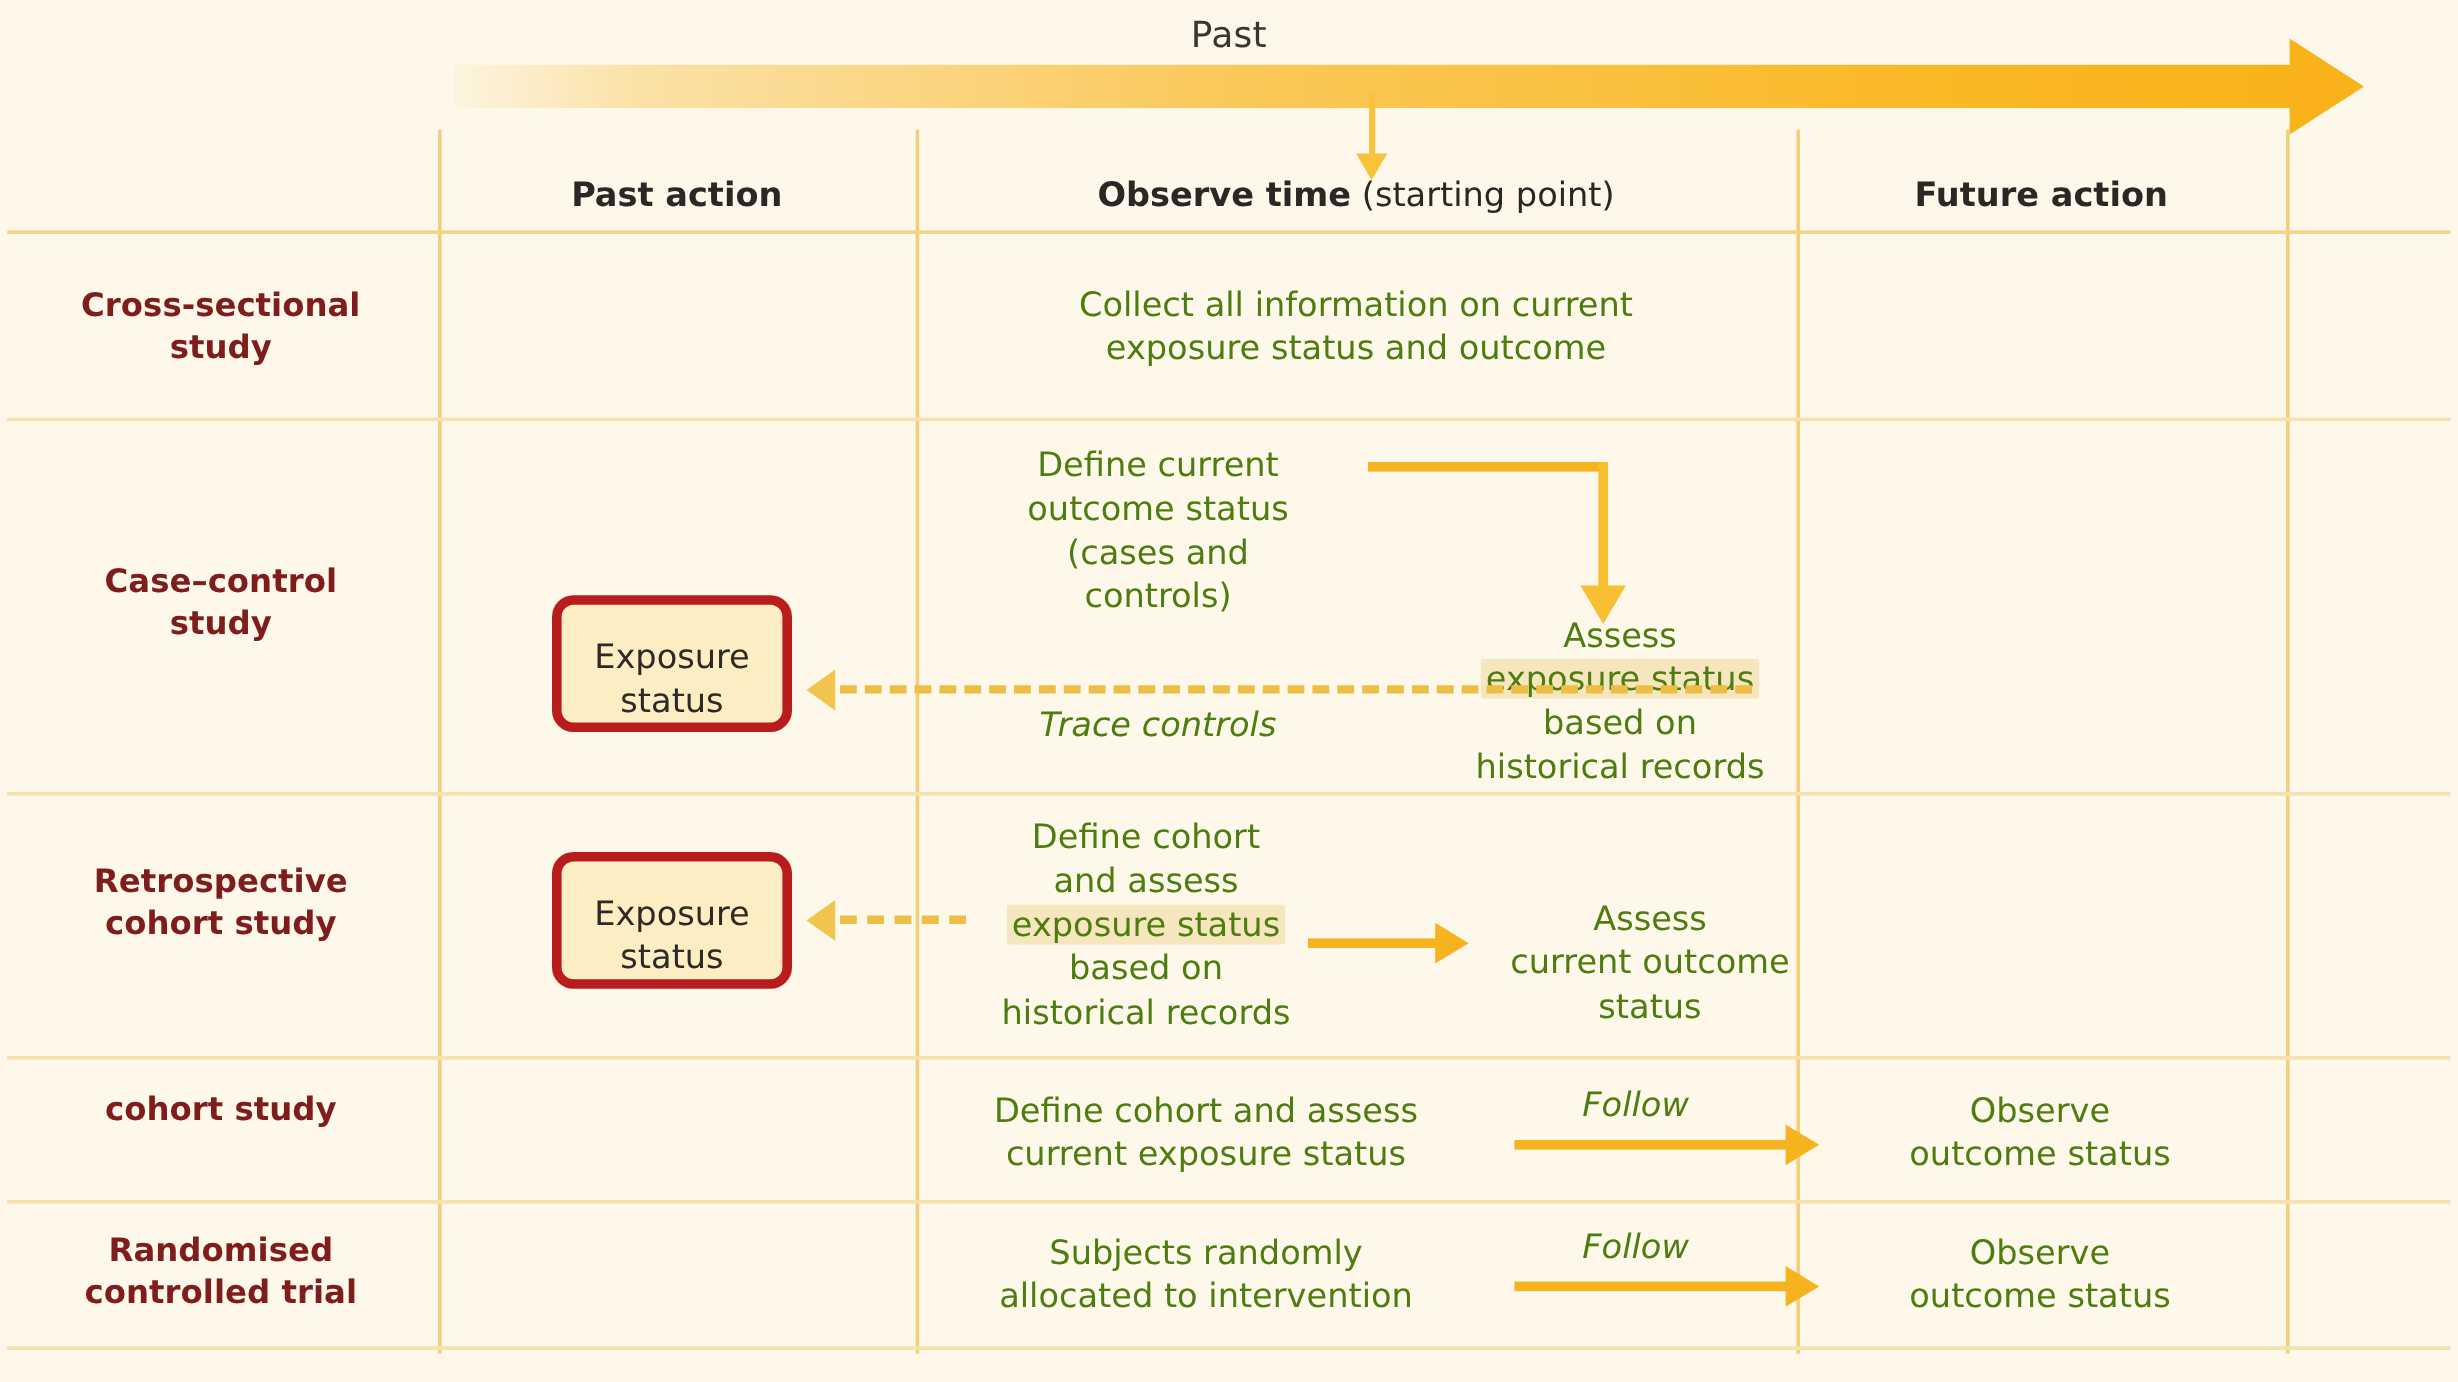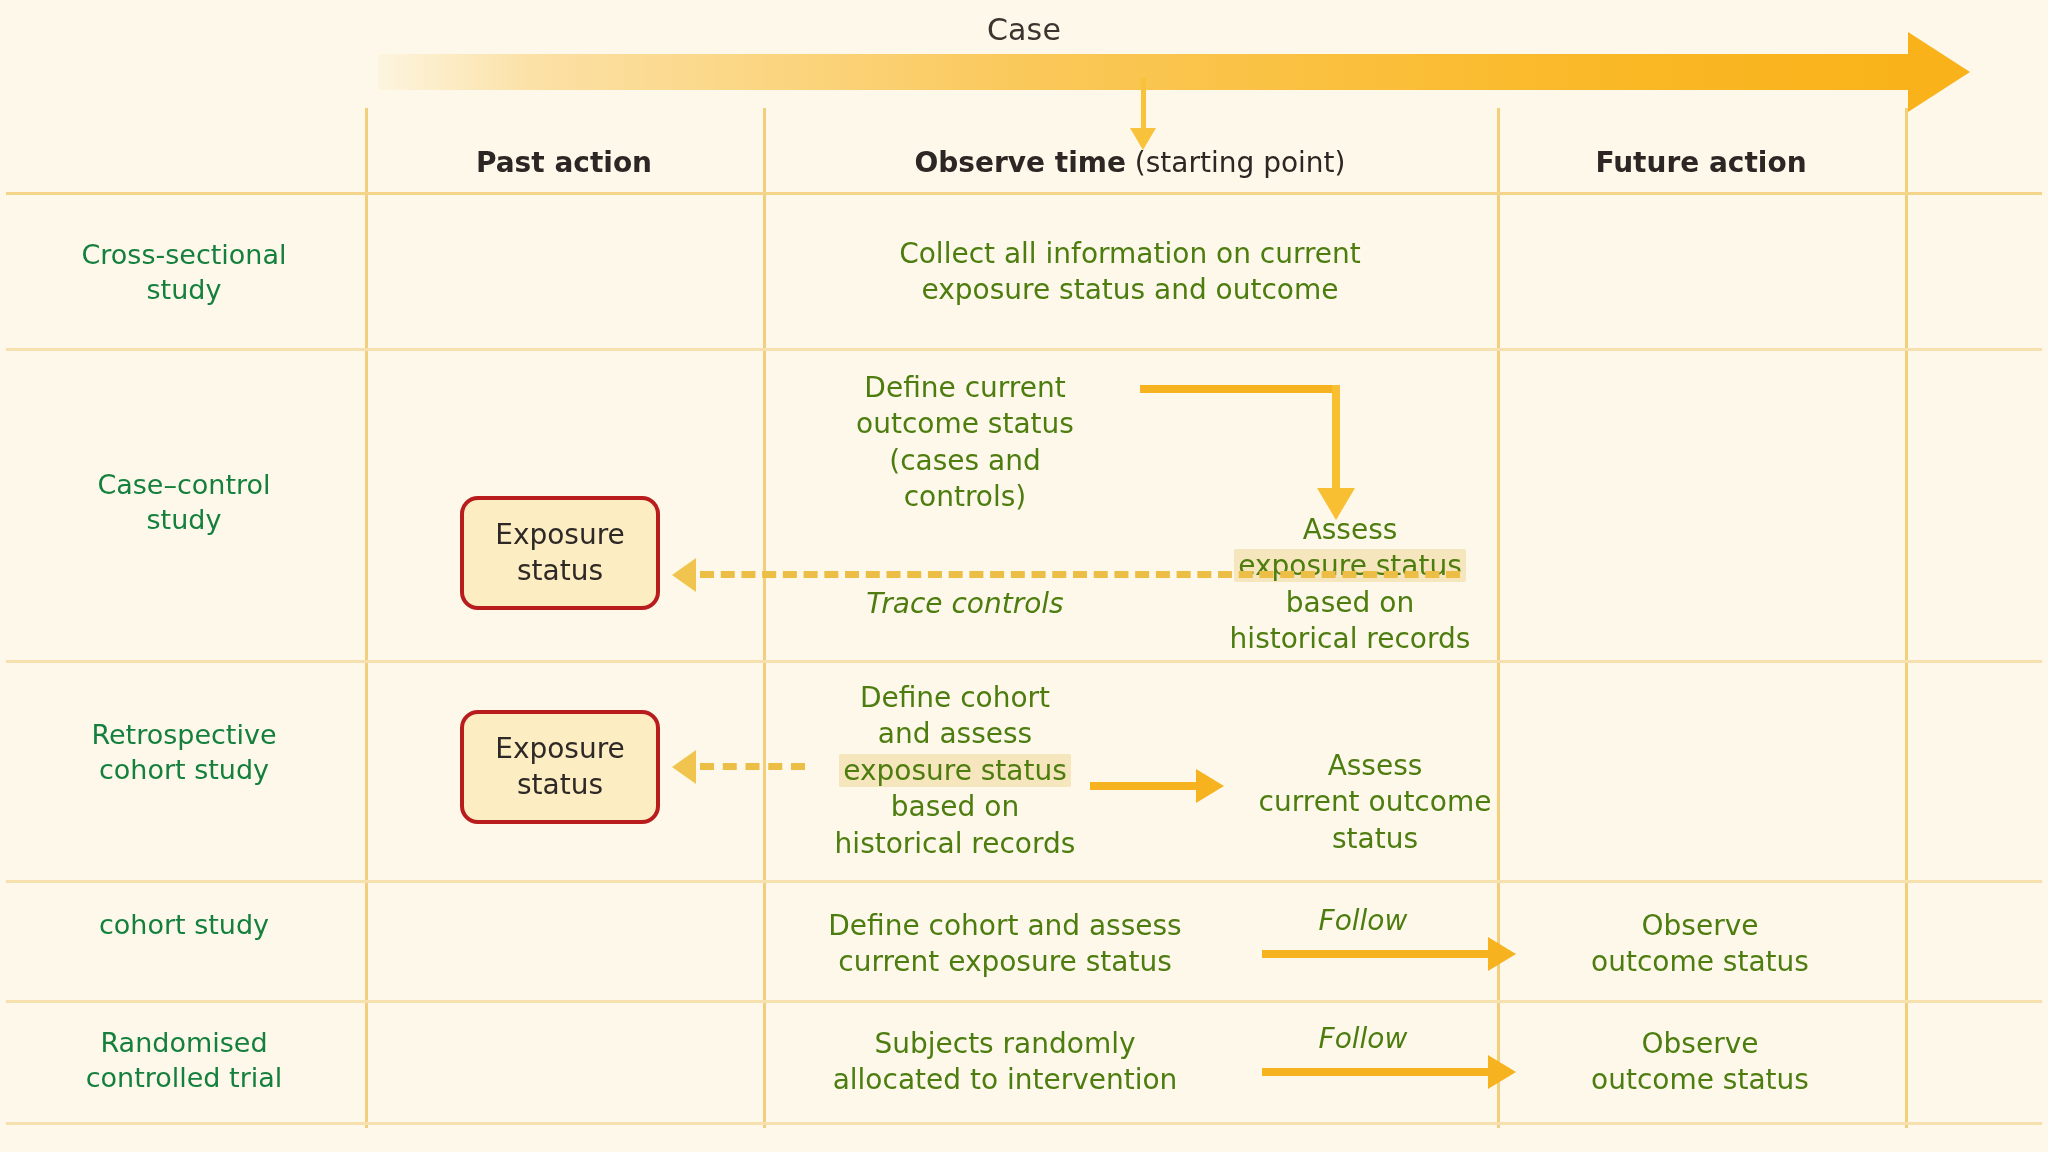--- a/index.html
+++ b/index.html
@@ -101,24 +101,24 @@
     color: #2c2724;
   }
   .col-head b { font-weight: bold; }
 
   
   .row-label {
     position: absolute;
     left: 6px;
     width: 356px;
     text-align: center;
-    font-weight: normal;
+    font-weight: bold;
     font-size: 27px;
     line-height: 1.28;
-    color: #15803d;
+    color: #7f1d1d;
   }
 
   
   .cell {
     position: absolute;
     text-align: center;
     font-size: 28px;
     line-height: 1.3;
     color: #4d7c0f;
   }
@@ -126,29 +126,29 @@
     background: #f6e6bd;
     padding: 0 4px;
     border-radius: 2px;
   }
   .ital { font-style: italic; }
 
   
   .exp-box {
     position: absolute;
     background: #fcedc2;
-    border: 4px solid #b91c1c;
+    border: 8px solid #b91c1c;
     border-radius: 18px;
     text-align: center;
     font-size: 28px;
     line-height: 1.28;
     color: #2e2926;
     display: flex;
     align-items: center;
-    justify-content: center;
+    justify-content: flex-end;
     box-sizing: border-box;
   }
 
   
   .dashed-back {
     position: absolute;
     height: 0;
     border-top: 7px dashed #edbe45;
   }
   .dashed-head {
@@ -189,21 +189,21 @@
     border-left: 19px solid transparent;
     border-right: 19px solid transparent;
     border-top: 32px solid #f8bf33;
   }
 </style>
 </head>
 <body>
 
 <div id="stage">
 
-  <div class="time-label">Case</div>
+  <div class="time-label">Past</div>
   <div class="time-bar"></div>
   <div class="time-head"></div>
   <div class="down-arrow"></div>
 
   <div class="vline" style="left:365px; height:1020px;"></div>
   <div class="vline" style="left:763px; height:1020px;"></div>
   <div class="vline" style="left:1497px; height:1020px;"></div>
   <div class="vline" style="left:1905px; height:1020px;"></div>
 
   <div class="hline" style="top:192px;"></div>

